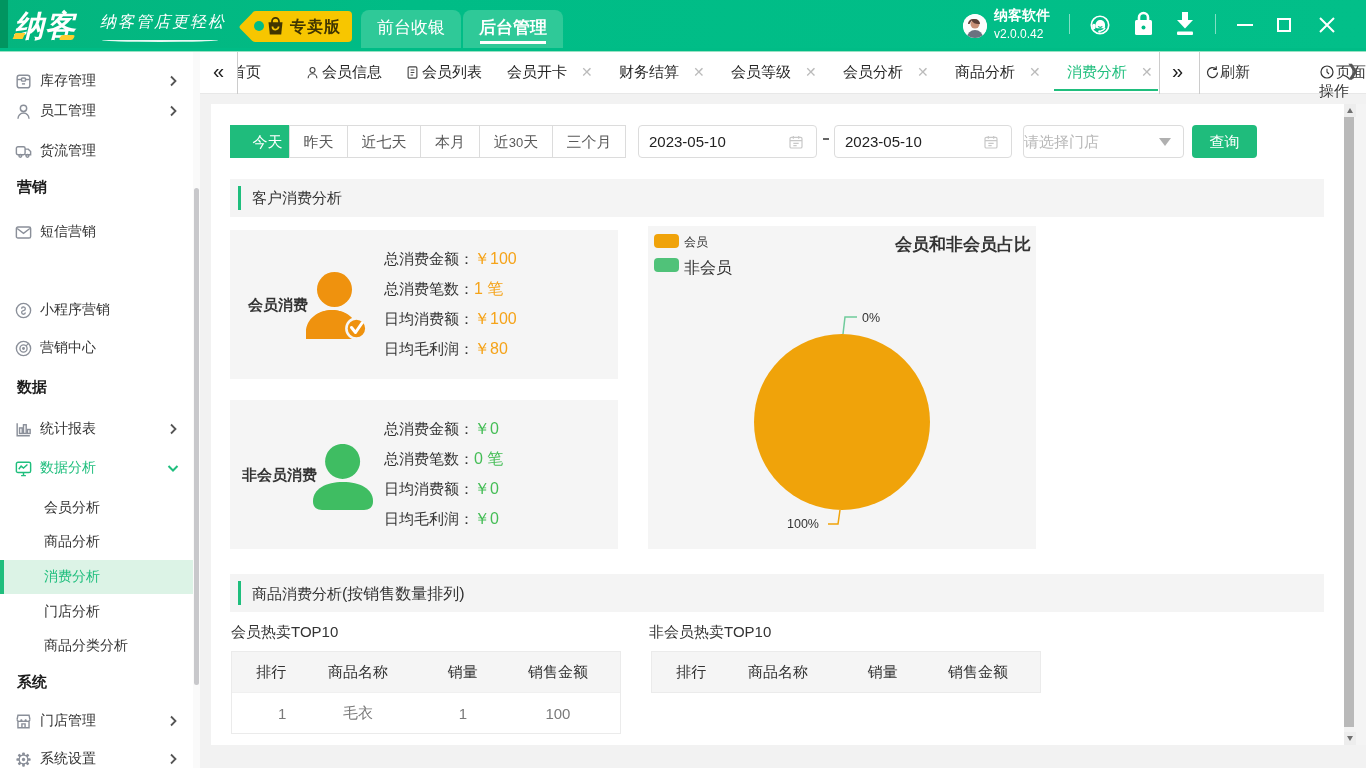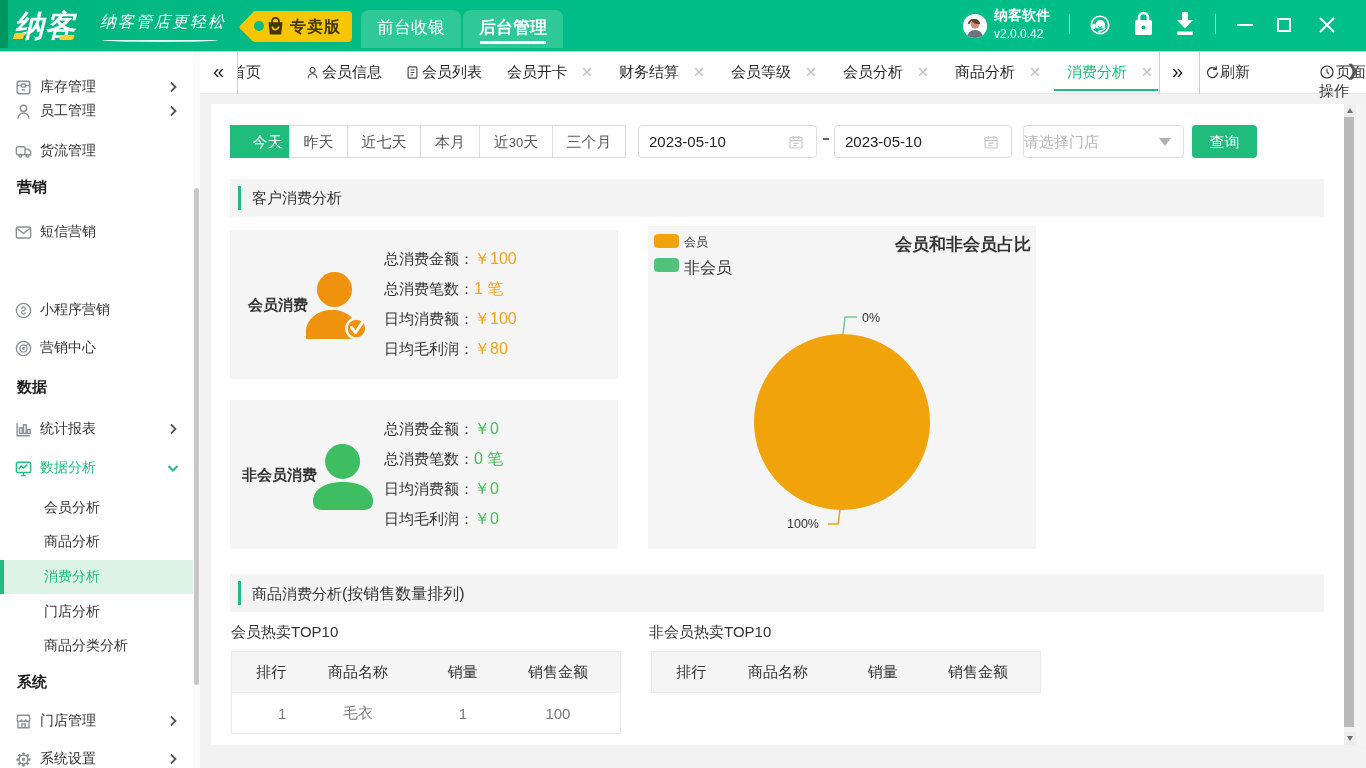--- a/index.html
+++ b/index.html
@@ -149,21 +149,21 @@
     <div id="winmax"></div>
     <svg id="winclose" viewBox="0 0 18 18">
         <path d="M2 2 L16 16 M16 2 L2 16" stroke="#fff" stroke-width="2"></path>
       </svg>
   </div>
 
   <div style="position:absolute;left:0;top:48px;width:200px;height:3px;background:#00bc86;z-index:5;"></div>
   <div style="position:absolute;left:0;top:51px;width:1366px;height:1px;background:#9ae2c3;z-index:5;"></div>
 
   <div id="sidebar">
-    <div class="sitem" style="top:19px;">
+    <div class="sitem" style="top:13px;">
       <svg class="ic" viewBox="0 0 24 24" fill="none" stroke="#8a8f99" stroke-width="1.8">
           <rect x="4" y="4" width="16" height="16" rx="3"></rect>
           <path d="M4 9.5h16"></path>
           <rect x="9.5" y="7.5" width="5" height="4" rx="1" fill="#fff"></rect>
           <path d="M10 15h4"></path>
         </svg>
       <span class="tx">库存管理</span>
       <svg class="ar" viewBox="0 0 16 16" fill="none" stroke="#555" stroke-width="1.8">
           <path d="M6 3.5 L10.5 8 L6 12.5"></path>
         </svg>

